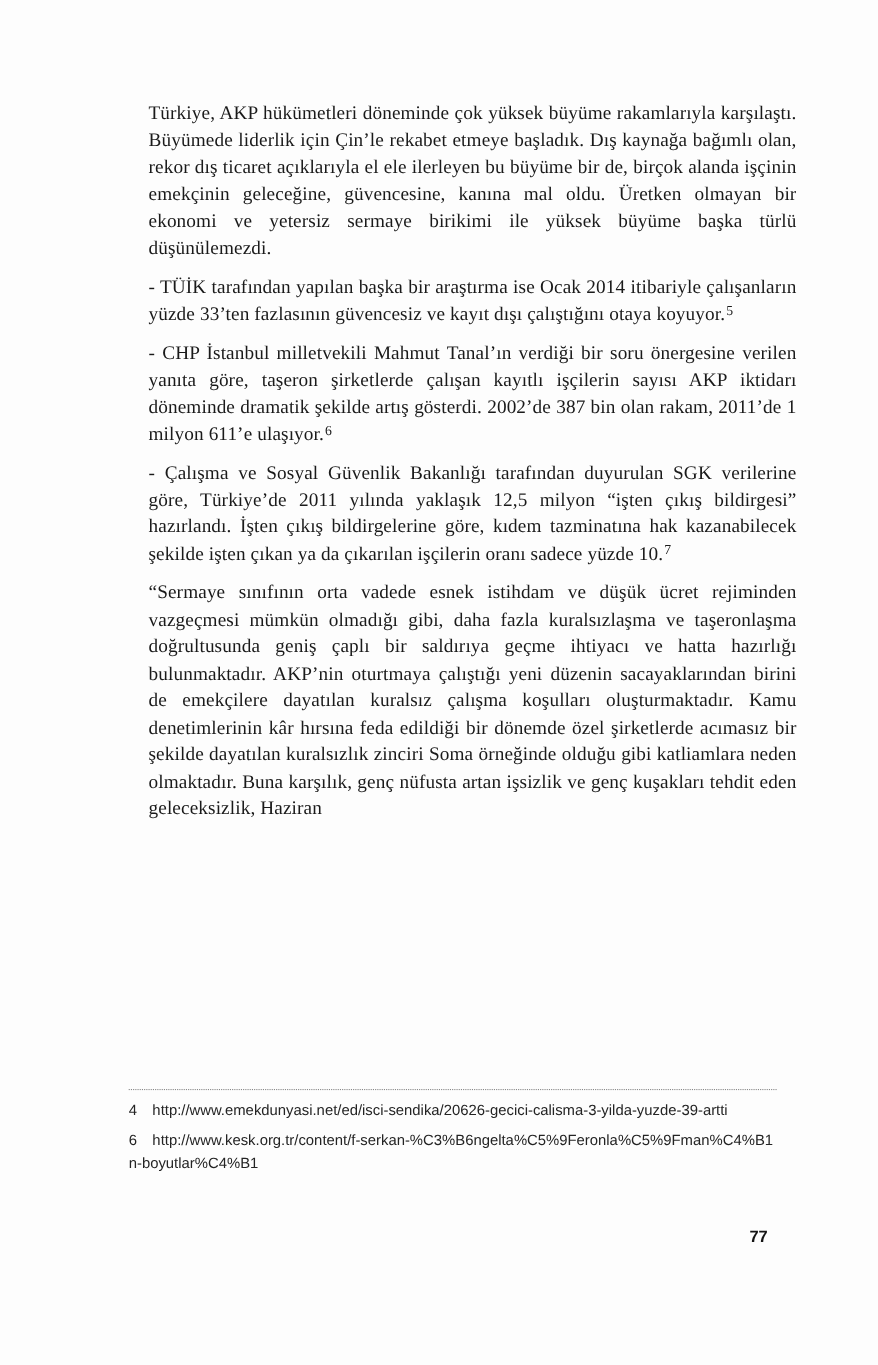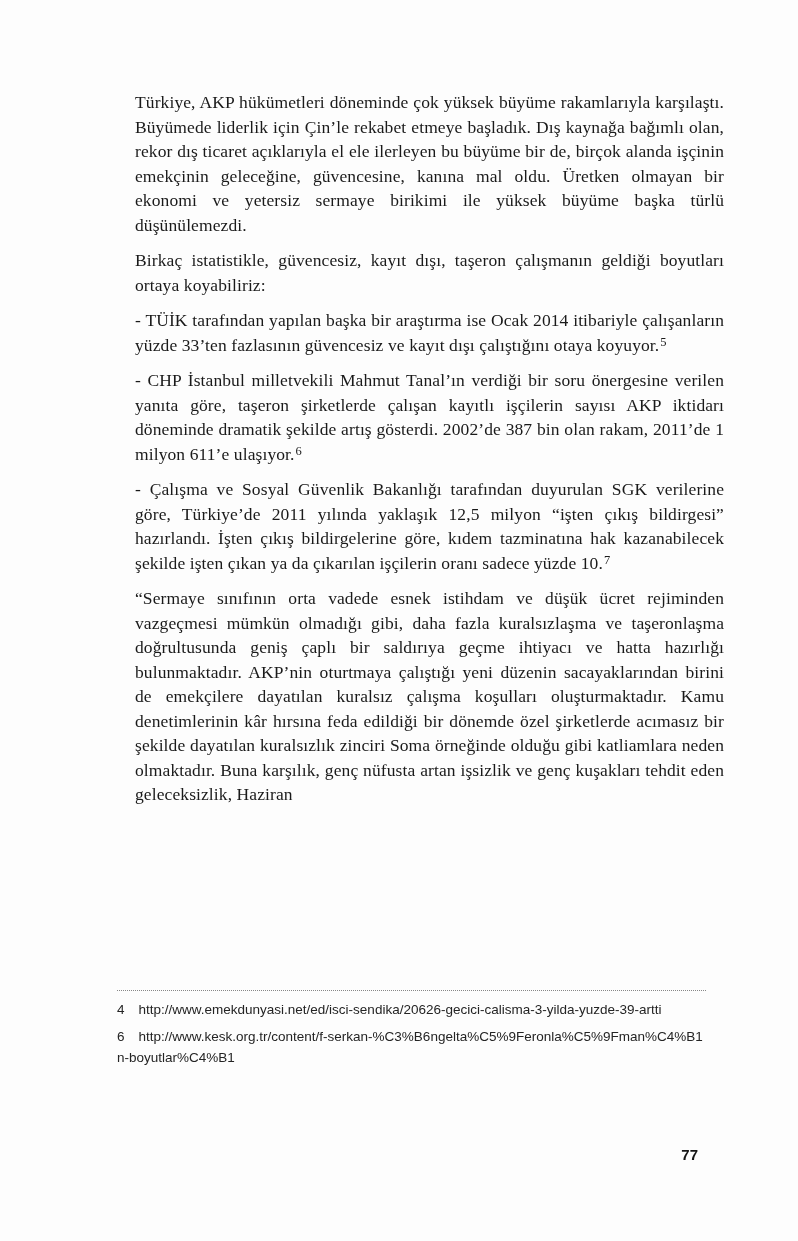--- a/index.html
+++ b/index.html
@@ -68,35 +68,34 @@
     margin-right: 14px;
   }
   .fn-url {
     overflow-wrap: anywhere;
     word-break: break-all;
     text-align: center;
   }
   .page-number {
     position: absolute;
     right: 100px;
-    top: 1146px;
+    top: 1116px;
     font-family: "Liberation Sans", "DejaVu Sans", sans-serif;
     font-weight: bold;
     font-size: 15px;
     color: #141414;
   }
 </style>
 </head>
 <body>
 
 <div class="page">
 
   <main class="content" lang="tr">
     <p>Türkiye, AKP hükümetleri döneminde çok yüksek büyüme rakamlarıyla karşılaştı. Büyümede liderlik için Çin’le rekabet etmeye başladık. Dış kaynağa bağımlı olan, rekor dış ticaret açıklarıyla el ele ilerleyen bu büyüme bir de, birçok alanda işçinin emekçinin geleceğine, güvencesine, kanına mal oldu. Üretken olmayan bir ekonomi ve yetersiz sermaye birikimi ile yüksek büyüme başka türlü düşünülemezdi.</p>
-    <p>Birkaç istatistikle, güvencesiz, kayıt dışı, taşeron çalışmanın geldiği boyutları ortaya koyabiliriz:</p>
     <p><span>- TÜİK tarafından yapılan başka bir araştırma ise Ocak 2014 itibariyle çalışanların yüzde 33’ten fazlasının güvencesiz ve kayıt dışı çalıştığını otaya koyuyor.</span><sup>5</sup></p>
     <p><span>- CHP İstanbul milletvekili Mahmut Tanal’ın verdiği bir soru önergesine verilen yanıta göre, taşeron şirketlerde çalışan kayıtlı işçilerin sayısı AKP iktidarı döneminde dramatik şekilde artış gösterdi. 2002’de 387 bin olan rakam, 2011’de 1 milyon 611’e ulaşıyor.</span><sup>6</sup></p>
     <p><span>- Çalışma ve Sosyal Güvenlik Bakanlığı tarafından duyurulan SGK verilerine göre, Türkiye’de 2011 yılında yaklaşık 12,5 milyon “işten çıkış bildirgesi” hazırlandı. İşten çıkış bildirgelerine göre, kıdem tazminatına hak kazanabilecek şekilde işten çıkan ya da çıkarılan işçilerin oranı sadece yüzde 10.</span><sup>7</sup></p>
     <p>“Sermaye sınıfının orta vadede esnek istihdam ve düşük ücret rejiminden vazgeçmesi mümkün olmadığı gibi, daha fazla kuralsızlaşma ve taşeronlaşma doğrultusunda geniş çaplı bir saldırıya geçme ihtiyacı ve hatta hazırlığı bulunmaktadır. AKP’nin oturtmaya çalıştığı yeni düzenin sacayaklarından birini de emekçilere dayatılan kuralsız çalışma koşulları oluşturmaktadır. Kamu denetimlerinin kâr hırsına feda edildiği bir dönemde özel şirketlerde acımasız bir şekilde dayatılan kuralsızlık zinciri Soma örneğinde olduğu gibi katliamlara neden olmaktadır. Buna karşılık, genç nüfusta artan işsizlik ve genç kuşakları tehdit eden geleceksizlik, Haziran</p>
   </main>
 
   <section class="footnotes" lang="tr">
     <div class="fn-rule"></div>
     <p>
       <span class="fn-num">4</span><span class="fn-url">http://www.emekdunyasi.net/ed/isci-sendika/20626-gecici-calisma-3-yilda-yuzde-39-artti</span>

